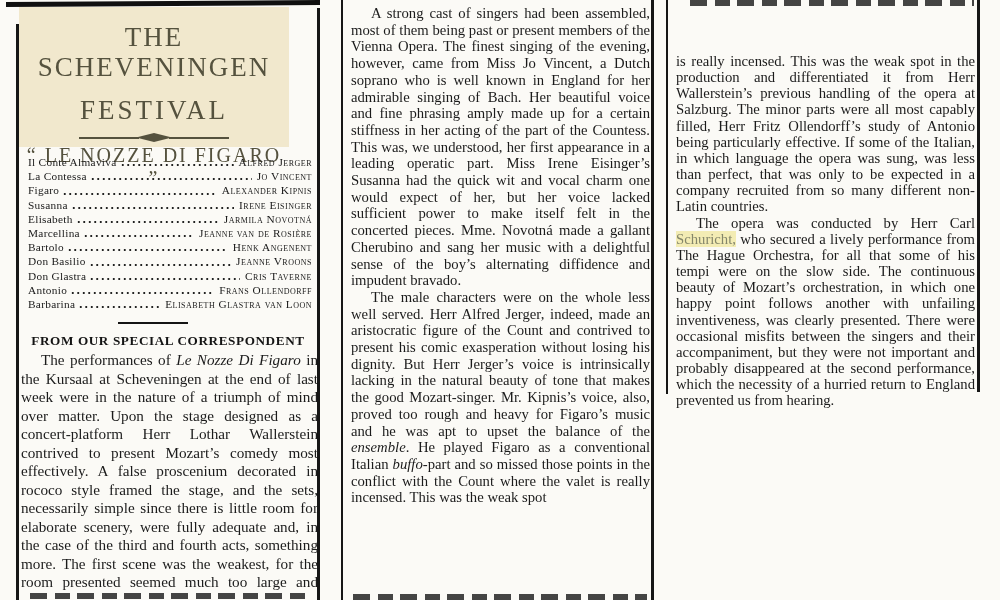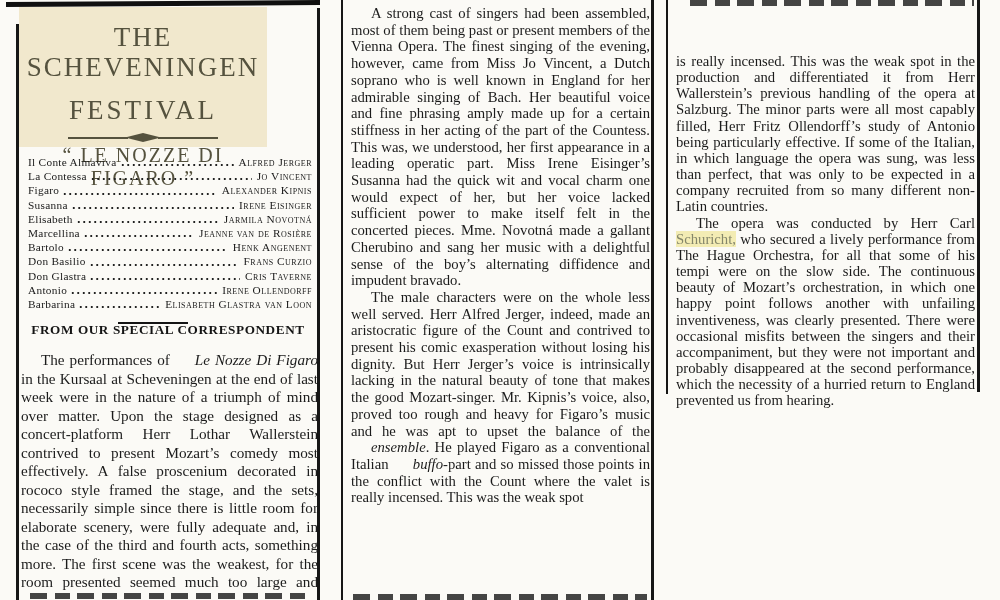--- a/index.html
+++ b/index.html
@@ -18,49 +18,49 @@
   .r-c1l{left:16px;top:24px;width:3px;height:576px;}
   .r-c1r{left:317px;top:8px;width:3px;height:592px;}
   .r-c2l{left:341px;top:0;width:2px;height:600px;}
   .r-c2r{left:651px;top:0;width:3px;height:600px;}
   .r-c3l{left:666px;top:0;width:2px;height:394px;}
   .r-c3r{left:977px;top:0;width:3px;height:392px;}
   
   .topbar{position:absolute;left:6px;top:2px;width:314px;height:5px;background:#101010;
     transform:rotate(-0.35deg);transform-origin:left center;}
   
-  .masthead{position:absolute;left:19px;top:7px;width:248px;height:140px;
+  .masthead{position:absolute;left:19px;top:7px;width:270px;height:140px;
     background:var(--title-bg);text-align:center;color:var(--masthead-ink);}
   .mh-line1{margin-top:15px;font-size:27px;letter-spacing:2px;line-height:30px;}
   .mh-line2{font-size:27px;letter-spacing:3px;line-height:32px;margin-top:12px;}
   .mh-divider{display:flex;align-items:center;justify-content:center;width:150px;margin:7px auto 0 auto;}
   .mh-divider .bar{flex:1;height:2px;background:var(--masthead-ink);}
   .mh-divider .diamond{width:36px;height:9px;margin:0 -3px;background:var(--masthead-ink);
     clip-path:polygon(0 50%,50% 0,100% 50%,50% 100%);}
   .mh-subtitle{margin-top:2px;font-size:20px;letter-spacing:2px;}
   
   .cast{position:absolute;left:28px;top:155px;width:284px;font-size:11.3px;line-height:14.2px;color:#191919;}
   .cast-row{display:flex;align-items:flex-end;white-space:nowrap;}
   .cast-role{flex:0 0 auto;letter-spacing:0.3px;}
   .cast-leader{flex:1 1 auto;align-self:flex-end;height:6px;margin:0 5px 2px 3px;
     background-image:radial-gradient(circle,#222 1px,transparent 1.3px);
     background-size:5.5px 4px;background-repeat:repeat-x;background-position:left bottom;}
   .cast-name{flex:0 0 auto;font-variant:small-caps;letter-spacing:0.5px;}
   .cast-endrule{position:absolute;left:118px;top:322px;width:70px;height:2px;background:#141414;}
   
-  .byline{position:absolute;left:20px;top:322px;width:296px;text-align:center;
+  .byline{position:absolute;left:20px;top:333px;width:296px;text-align:center;
     font-weight:bold;font-size:13.2px;letter-spacing:0.6px;color:#141414;}
   
   .body-col{position:absolute;overflow:hidden;text-align:justify;color:var(--ink);}
   .body-col p{margin:0;}
   .p-indent{text-indent:20px;}
   .col1-body{left:21px;top:351px;width:297px;height:241px;font-size:15.2px;line-height:18.5px;}
   .col2-body{left:351px;top:5px;width:299px;height:588px;font-size:14.7px;line-height:16.7px;}
   .col3-body{left:676px;top:5px;width:299px;height:390px;font-size:14.7px;line-height:16.15px;margin-top:48px;}
-  .seg-italic{font-style:italic;margin-left:20px;}
+  .seg-italic{font-style:italic;}
   .seg-highlight{background:var(--hl-bg);color:var(--hl-ink);}
   
   .cut{position:absolute;height:6px;opacity:.85;
     background:repeating-linear-gradient(90deg,#242424 0 17px,transparent 17px 25px,#242424 25px 40px,transparent 40px 47px);}
   .cut-c1{left:30px;top:593px;width:276px;}
   .cut-c2{left:353px;top:594px;width:294px;}
   .cut-c3{left:690px;top:0;width:284px;height:6px;}
 </style>
 </head>
 <body>
@@ -124,33 +124,33 @@
 
     <div class="cast-row">
       <span class="cast-role">Bartolo</span>
       <span class="cast-leader"></span>
       <span class="cast-name">Henk Angenent</span>
     </div>
 
     <div class="cast-row">
       <span class="cast-role">Don Basilio</span>
       <span class="cast-leader"></span>
-      <span class="cast-name">Frans Curzio</span>
+      <span class="cast-name">Jeanne Vroons</span>
     </div>
 
     <div class="cast-row">
       <span class="cast-role">Don Glastra</span>
       <span class="cast-leader"></span>
       <span class="cast-name">Cris Taverne</span>
     </div>
 
     <div class="cast-row">
       <span class="cast-role">Antonio</span>
       <span class="cast-leader"></span>
-      <span class="cast-name">Irene Ollendorff</span>
+      <span class="cast-name">Frans Ollendorff</span>
     </div>
 
     <div class="cast-row">
       <span class="cast-role">Barbarina</span>
       <span class="cast-leader"></span>
       <span class="cast-name">Elisabeth Glastra van Loon</span>
     </div>
   </div>
 <div class="cast-endrule"></div>
 

